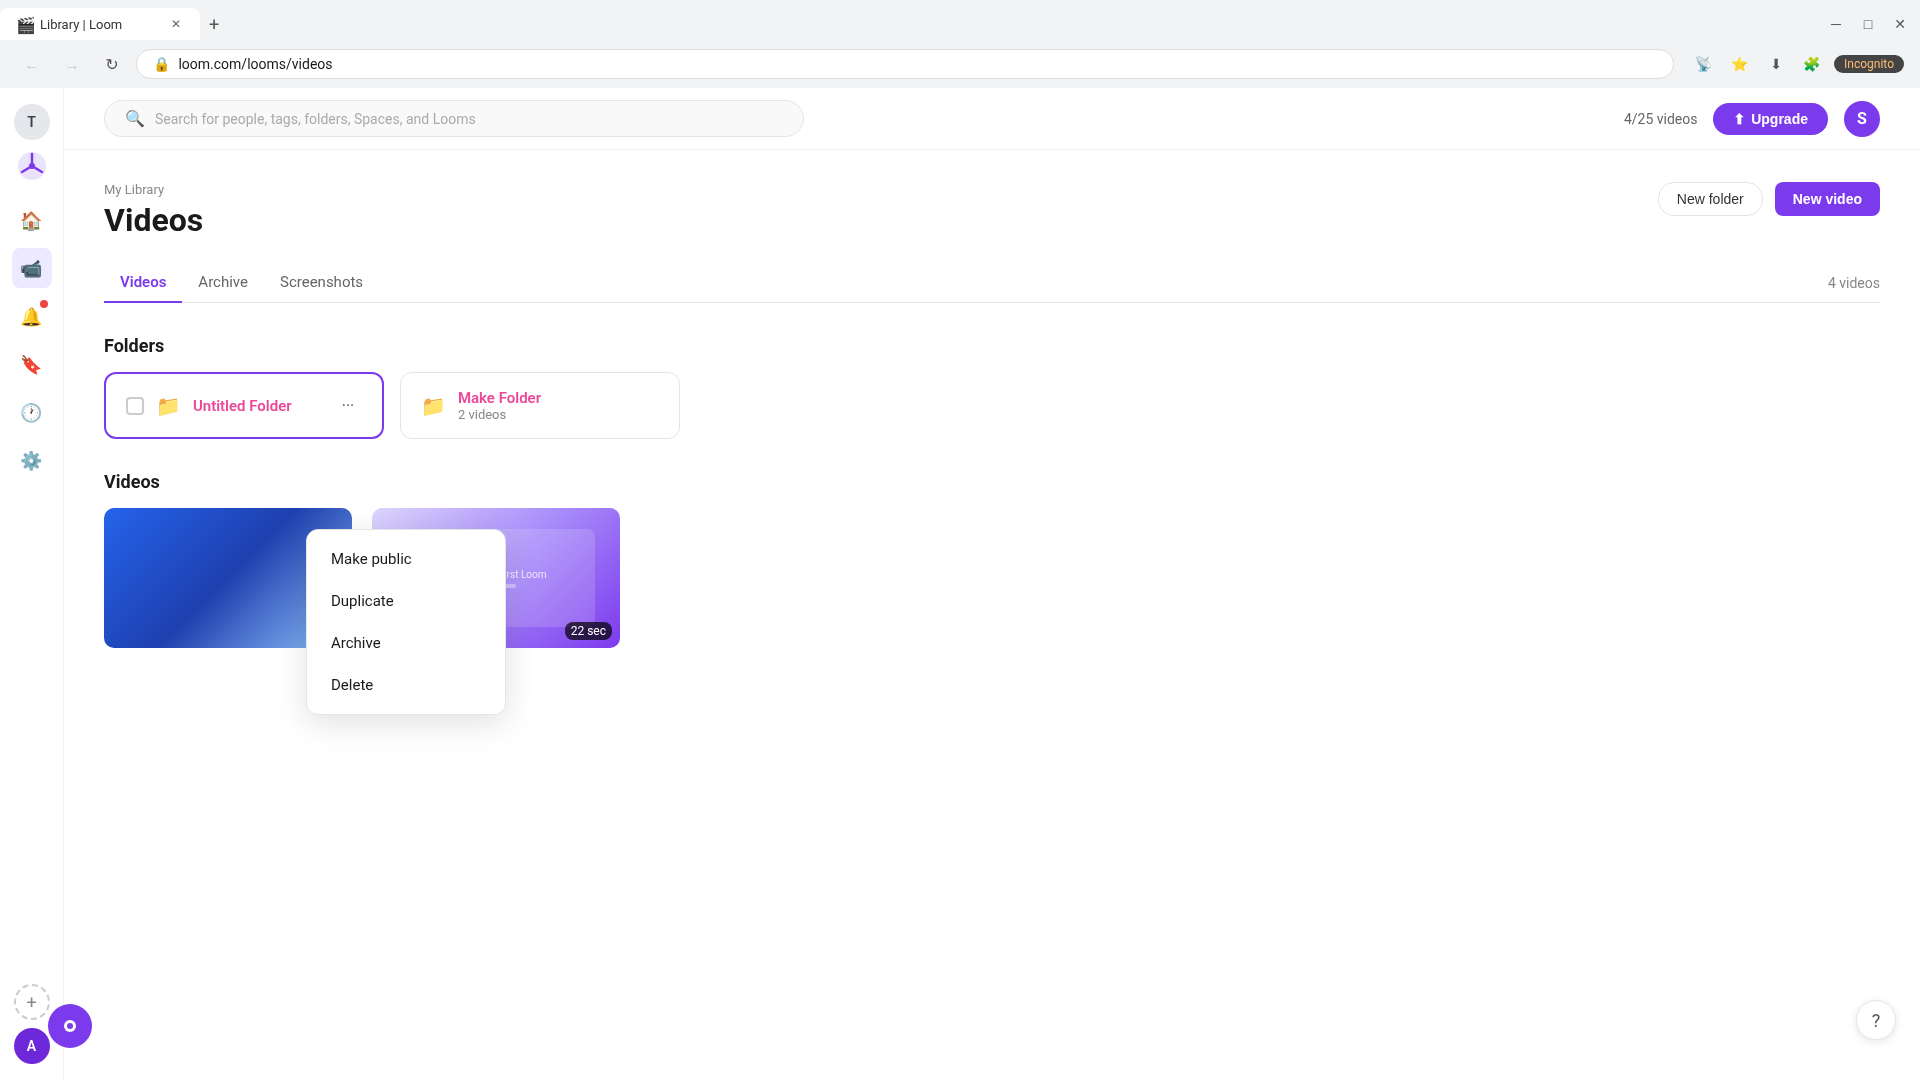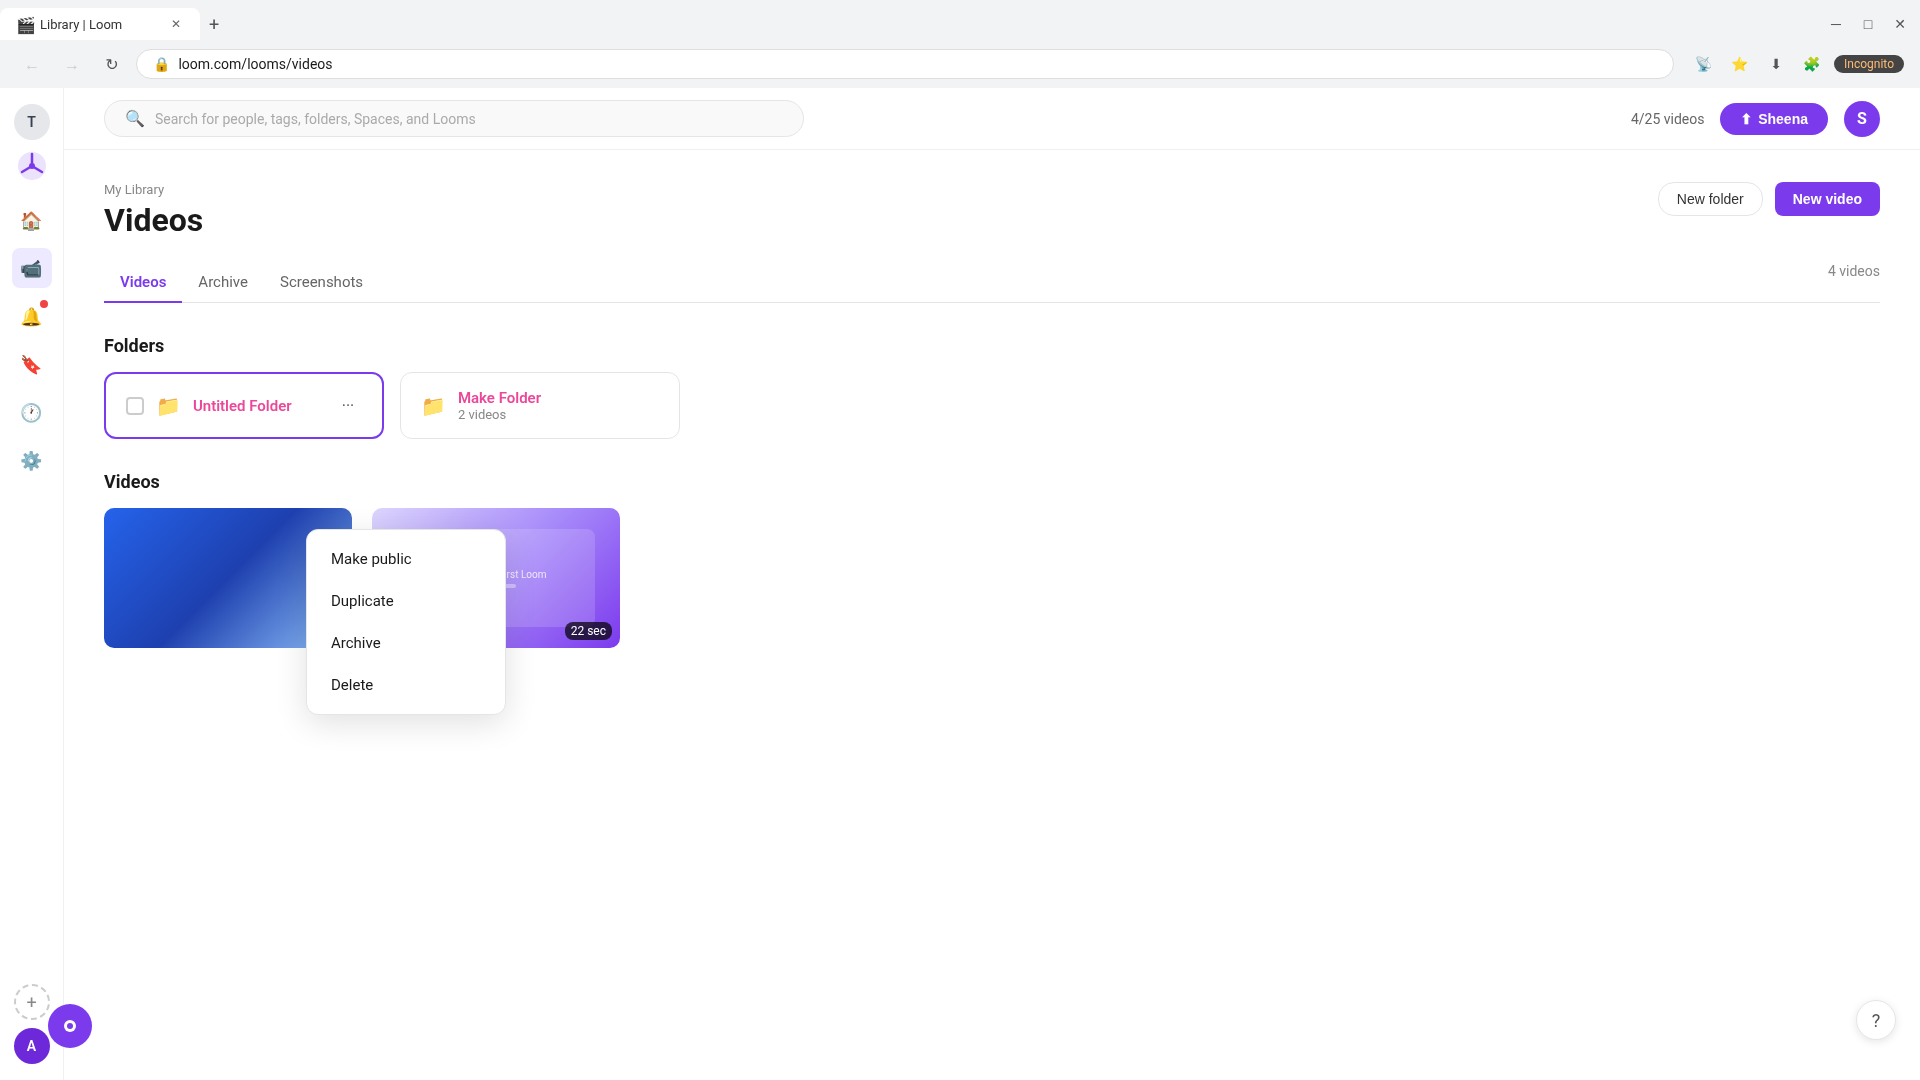--- a/index.html
+++ b/index.html
@@ -168,21 +168,21 @@
 
     <div class="header">
       <div class="search-bar">
         <span>🔍</span>
         <span class="search-placeholder">Search for people, tags, folders, Spaces, and Looms</span>
       </div>
       <div class="header-right">
         <span class="video-count">4/25 videos</span>
         <button class="upgrade-btn">
           <span>⬆</span>
-          <span>Sheena</span>
+          <span>Upgrade</span>
         </button>
         <div class="user-avatar">S</div>
       </div>
     </div>
 
     <div class="page-content">
 
       <div class="action-buttons">
         <button class="new-folder-btn">New folder</button>
         <button class="new-video-btn">New video</button>
@@ -194,21 +194,21 @@
       <div class="tabs">
         <div class="tab-item active">
           <span>Videos</span>
         </div>
         <div class="tab-item">
           <span>Archive</span>
         </div>
         <div class="tab-item">
           <span>Screenshots</span>
         </div>
-        <div style="flex:1; display:flex; justify-content:flex-end; padding-right:0;">
+        <div style="flex:1; display:flex; justify-content:flex-end; align-items:center; padding-right:0;">
           <span class="videos-count">4 videos</span>
         </div>
       </div>
 
       <div class="section-header">
         <h2 class="section-title">Folders</h2>
       </div>
 
       <div class="folders-grid">
 

